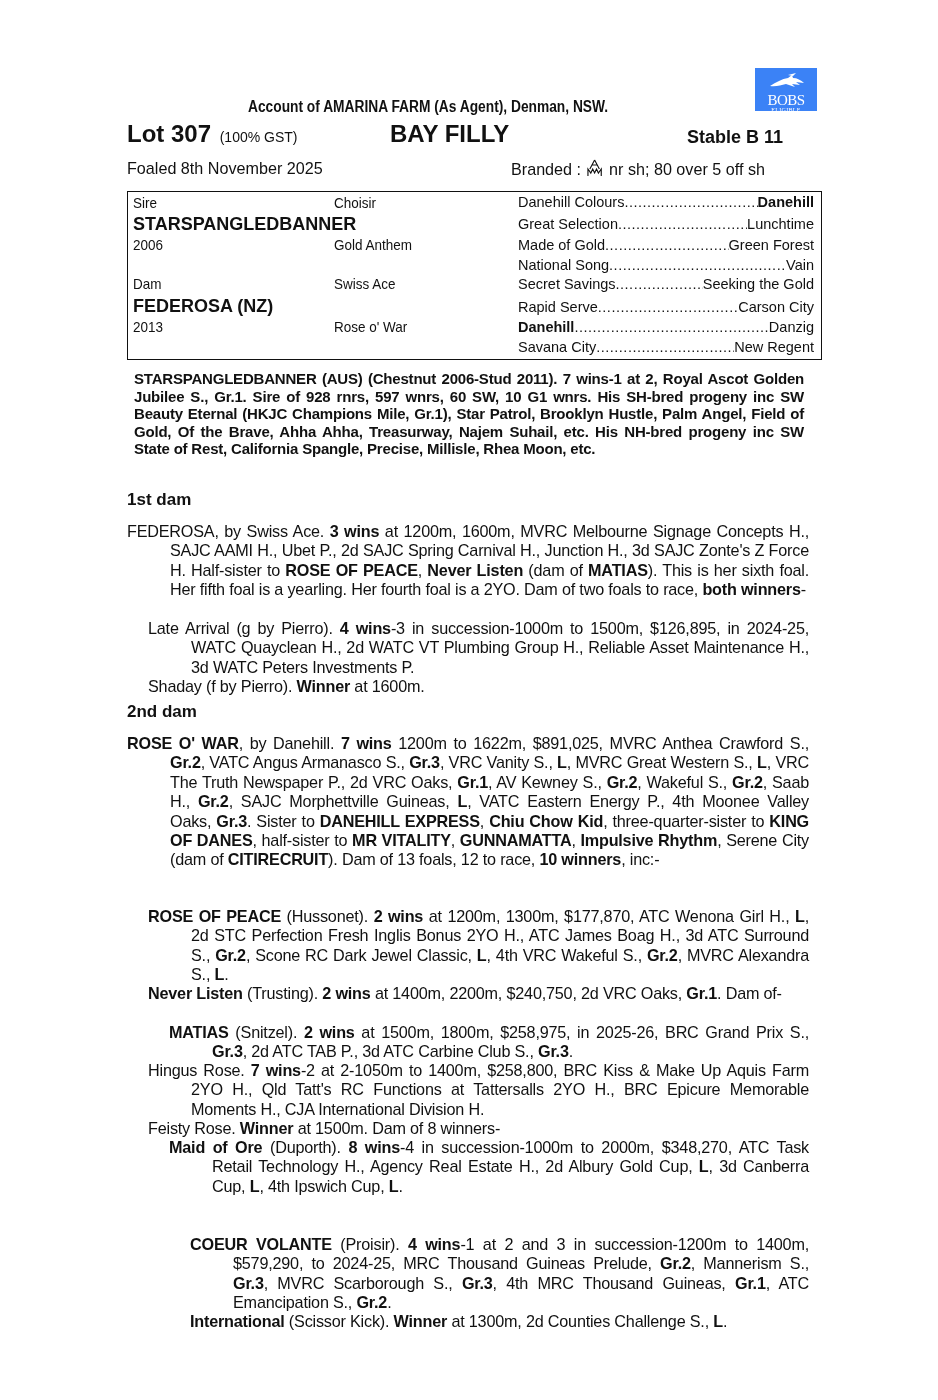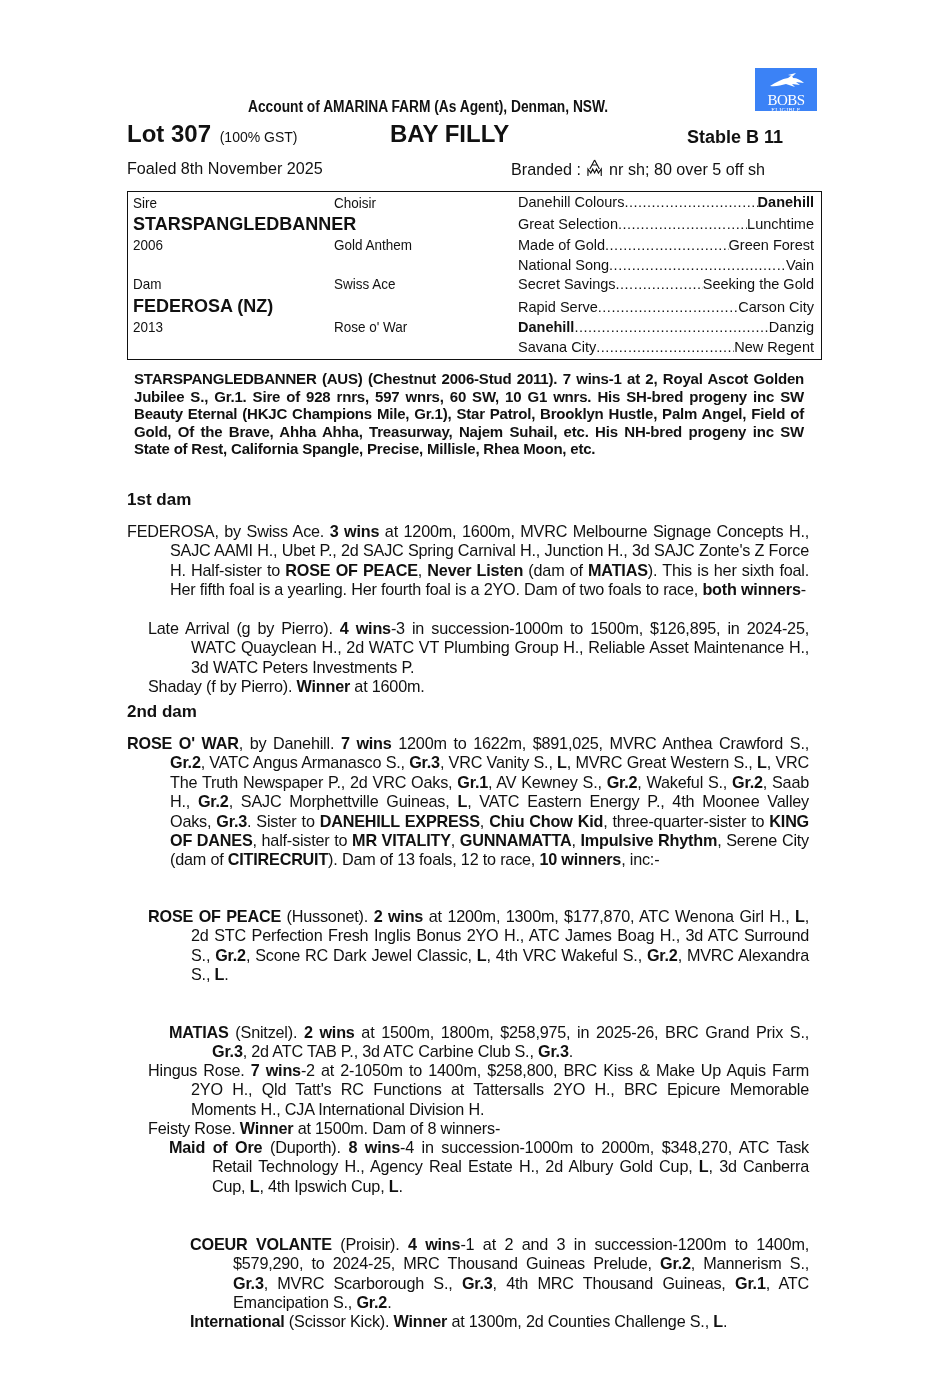--- a/index.html
+++ b/index.html
@@ -129,20 +129,21 @@
   <div class="sire-note">STARSPANGLEDBANNER (AUS) (Chestnut 2006-Stud 2011). 7 wins-1 at 2, Royal Ascot Golden Jubilee S., Gr.1. Sire of 928 rnrs, 597 wnrs, 60 SW, 10 G1 wnrs. His SH-bred progeny inc SW Beauty Eternal (HKJC Champions Mile, Gr.1), Star Patrol, Brooklyn Hustle, Palm Angel, Field of Gold, Of the Brave, Ahha Ahha, Treasurway, Najem Suhail, etc. His NH-bred progeny inc SW State of Rest, California Spangle, Precise, Millisle, Rhea Moon, etc.</div>
 
   <div class="sec" style="left:127px;top:490px;">1st dam</div>
   <div class="entry hang" style="left:170px;top:510px;width:639px;">FEDEROSA, by Swiss Ace. <b>3 wins</b> at 1200m, 1600m, MVRC Melbourne Signage Concepts H., SAJC AAMI H., Ubet P., 2d SAJC Spring Carnival H., Junction H., 3d SAJC Zonte's Z Force H. Half-sister to <b>ROSE OF PEACE</b>, <b>Never Listen</b> (dam of <b>MATIAS</b>). This is her sixth foal. Her fifth foal is a yearling. Her fourth foal is a 2YO. Dam of two foals to race, <b>both winners</b>-</div>
   <div class="entry hang" style="left:191px;top:607px;width:618px;">Late Arrival (g by Pierro). <b>4 wins</b>-3 in succession-1000m to 1500m, $126,895, in 2024-25, WATC Quayclean H., 2d WATC VT Plumbing Group H., Reliable Asset Maintenance H., 3d WATC Peters Investments P.</div>
   <div class="entry hang" style="left:191px;top:665px;width:618px;">Shaday (f by Pierro). <b>Winner</b> at 1600m.</div>
 
   <div class="sec" style="left:127px;top:702px;">2nd dam</div>
   <div class="entry hang" style="left:170px;top:722px;width:639px;"><b>ROSE O' WAR</b>, by Danehill. <b>7 wins</b> 1200m to 1622m, $891,025, MVRC Anthea Crawford S., <b>Gr.2</b>, VATC Angus Armanasco S., <b>Gr.3</b>, VRC Vanity S., <b>L</b>, MVRC Great Western S., <b>L</b>, VRC The Truth Newspaper P., 2d VRC Oaks, <b>Gr.1</b>, AV Kewney S., <b>Gr.2</b>, Wakeful S., <b>Gr.2</b>, Saab H., <b>Gr.2</b>, SAJC Morphettville Guineas, <b>L</b>, VATC Eastern Energy P., 4th Moonee Valley Oaks, <b>Gr.3</b>. Sister to <b>DANEHILL EXPRESS</b>, <b>Chiu Chow Kid</b>, three-quarter-sister to <b>KING OF DANES</b>, half-sister to <b>MR VITALITY</b>, <b>GUNNAMATTA</b>, <b>Impulsive Rhythm</b>, Serene City (dam of <b>CITIRECRUIT</b>). Dam of 13 foals, 12 to race, <b>10 winners</b>, inc:-</div>
   <div class="entry hang" style="left:191px;top:895px;width:618px;"><b>ROSE OF PEACE</b> (Hussonet). <b>2 wins</b> at 1200m, 1300m, $177,870, ATC Wenona Girl H., <b>L</b>, 2d STC Perfection Fresh Inglis Bonus 2YO H., ATC James Boag H., 3d ATC Surround S., <b>Gr.2</b>, Scone RC Dark Jewel Classic, <b>L</b>, 4th VRC Wakeful S., <b>Gr.2</b>, MVRC Alexandra S., <b>L</b>.</div>
+  <div class="entry hang" style="left:191px;top:972px;width:618px;"><b>Never Listen</b> (Trusting). <b>2 wins</b> at 1400m, 2200m, $240,750, 2d VRC Oaks, <b>Gr.1</b>. Dam of-</div>
   <div class="entry hang" style="left:212px;top:1011px;width:597px;"><b>MATIAS</b> (Snitzel). <b>2 wins</b> at 1500m, 1800m, $258,975, in 2025-26, BRC Grand Prix S., <b>Gr.3</b>, 2d ATC TAB P., 3d ATC Carbine Club S., <b>Gr.3</b>.</div>
   <div class="entry hang" style="left:191px;top:1049px;width:618px;">Hingus Rose. <b>7 wins</b>-2 at 2-1050m to 1400m, $258,800, BRC Kiss &amp; Make Up Aquis Farm 2YO H., Qld Tatt's RC Functions at Tattersalls 2YO H., BRC Epicure Memorable Moments H., CJA International Division H.</div>
   <div class="entry hang" style="left:191px;top:1107px;width:618px;">Feisty Rose. <b>Winner</b> at 1500m. Dam of 8 winners-</div>
   <div class="entry hang" style="left:212px;top:1126px;width:597px;"><b>Maid of Ore</b> (Duporth). <b>8 wins</b>-4 in succession-1000m to 2000m, $348,270, ATC Task Retail Technology H., Agency Real Estate H., 2d Albury Gold Cup, <b>L</b>, 3d Canberra Cup, <b>L</b>, 4th Ipswich Cup, <b>L</b>.</div>
   <div class="entry hang" style="left:233px;top:1223px;width:576px;"><b>COEUR VOLANTE</b> (Proisir). <b>4 wins</b>-1 at 2 and 3 in succession-1200m to 1400m, $579,290, to 2024-25, MRC Thousand Guineas Prelude, <b>Gr.2</b>, Mannerism S., <b>Gr.3</b>, MVRC Scarborough S., <b>Gr.3</b>, 4th MRC Thousand Guineas, <b>Gr.1</b>, ATC Emancipation S., <b>Gr.2</b>.</div>
   <div class="entry hang" style="left:233px;top:1300px;width:576px;"><b>International</b> (Scissor Kick). <b>Winner</b> at 1300m, 2d Counties Challenge S., <b>L</b>.</div>
 
 </div>
 
 </body></html>

